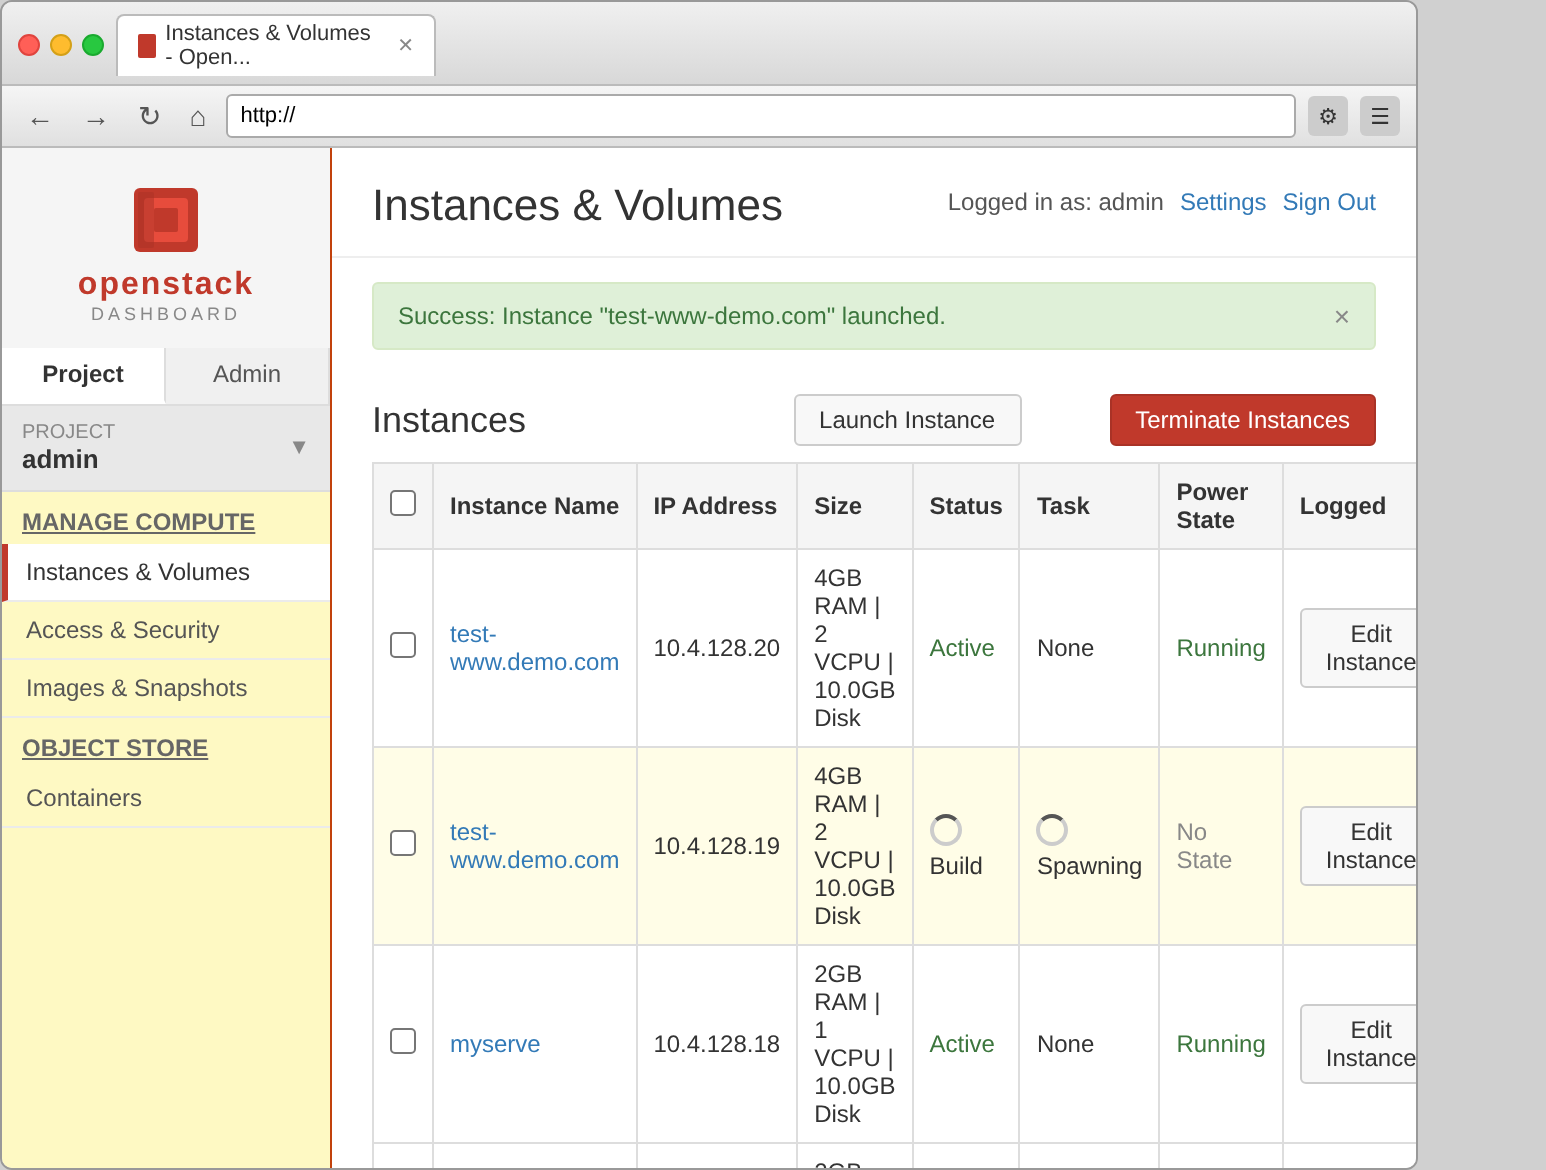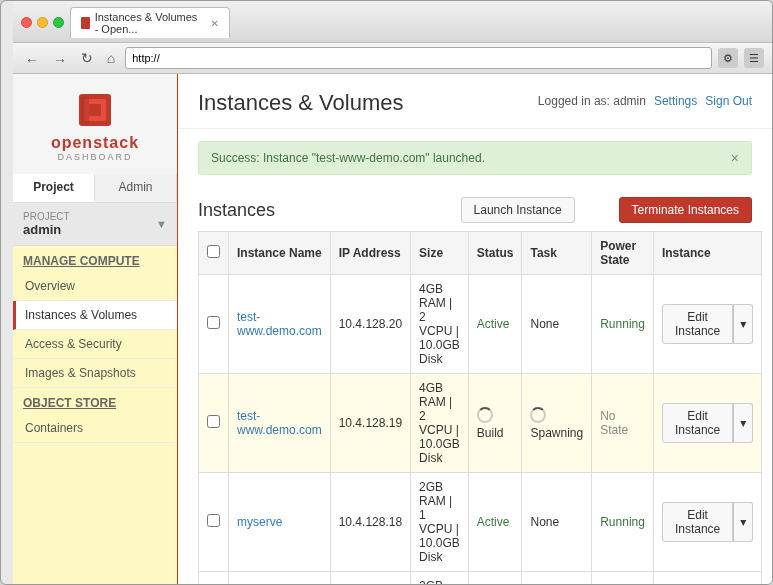--- a/index.html
+++ b/index.html
@@ -1,27 +1,26 @@
 <!DOCTYPE html>
 <html><head>
   <meta charset="utf-8">
   <style>
     * { box-sizing: border-box; margin: 0; padding: 0; }
     body { font-family: 'Helvetica Neue', Arial, sans-serif; font-size: 13px; background: #d0d0d0; color: #333; }
 
     .browser-chrome {
-      width: 773px;
+      width: 709px;
       height: 585px;
       background: #e8e8e8;
       border: 1px solid #999;
       border-radius: 6px;
       overflow: hidden;
       display: flex;
       flex-direction: column;
-      padding-left: 12px;
     }
 
     .browser-titlebar {
       background: linear-gradient(to bottom, #f0f0f0, #d8d8d8);
       padding: 6px 8px 4px;
       display: flex;
       align-items: center;
       gap: 6px;
       border-bottom: 1px solid #bbb;
       min-height: 28px;
@@ -343,21 +342,20 @@
 
       <div class="sidebar-project">
         <div>
           <div class="sidebar-project-label">PROJECT</div>
           <div class="sidebar-project-name">admin</div>
         </div>
         <span class="sidebar-project-arrow">▼</span>
       </div>
 
       <div class="sidebar-section-title">Manage Compute</div>
-      <div class="sidebar-item">Overview</div>
       <div class="sidebar-item active">Instances &amp; Volumes</div>
       <div class="sidebar-item">Access &amp; Security</div>
       <div class="sidebar-item">Images &amp; Snapshots</div>
 
       <div class="sidebar-section-title">Object Store</div>
       <div class="sidebar-item">Containers</div>
     </div>
 
     <div class="main-content">
 
@@ -387,21 +385,21 @@
         <table>
           <thead>
             <tr>
               <th class="col-checkbox"><input type="checkbox" style=""></th>
               <th>Instance Name</th>
               <th>IP Address</th>
               <th>Size</th>
               <th>Status</th>
               <th>Task</th>
               <th>Power State</th>
-              <th>Instance</th>
+              <th>Logged</th>
             </tr>
           </thead>
           <tbody>
 
             <tr class="row-normal">
               <td class="checkbox-cell"><input type="checkbox" style=""></td>
               <td><a class="instance-link">test-www.demo.com</a></td>
               <td>10.4.128.20</td>
               <td>4GB RAM | 2 VCPU | 10.0GB Disk</td>
               <td class="status-active">Active</td>

